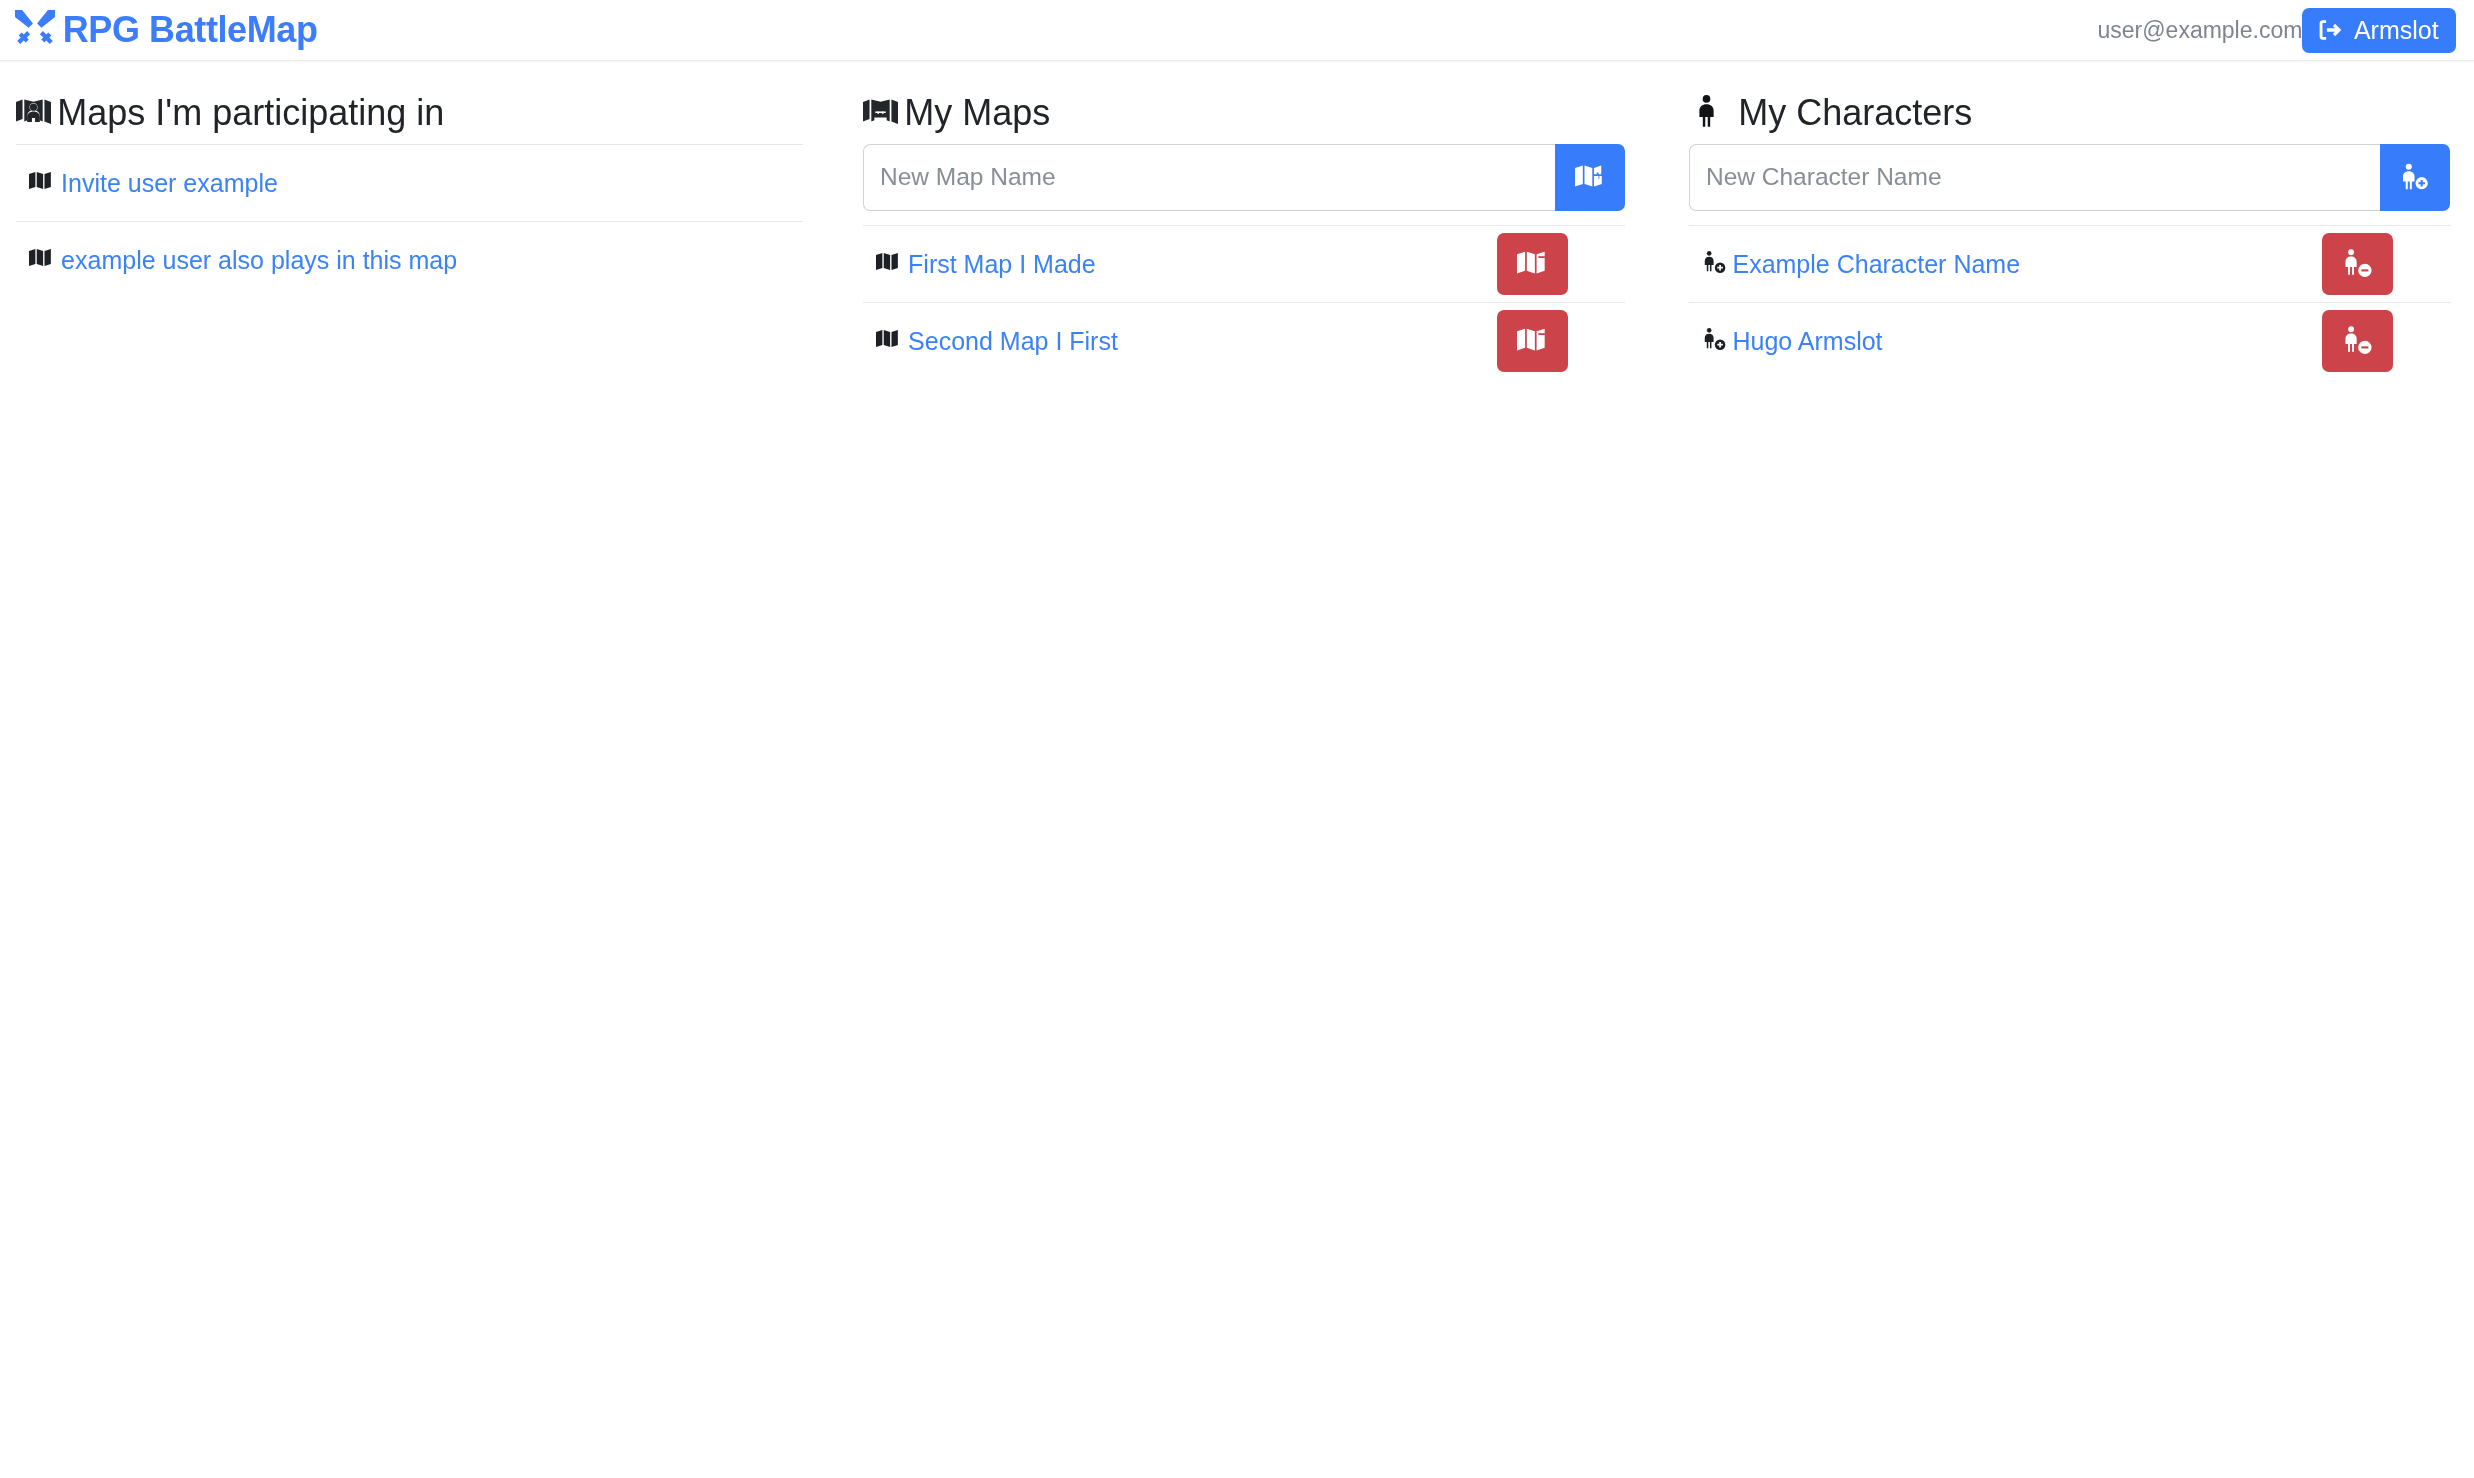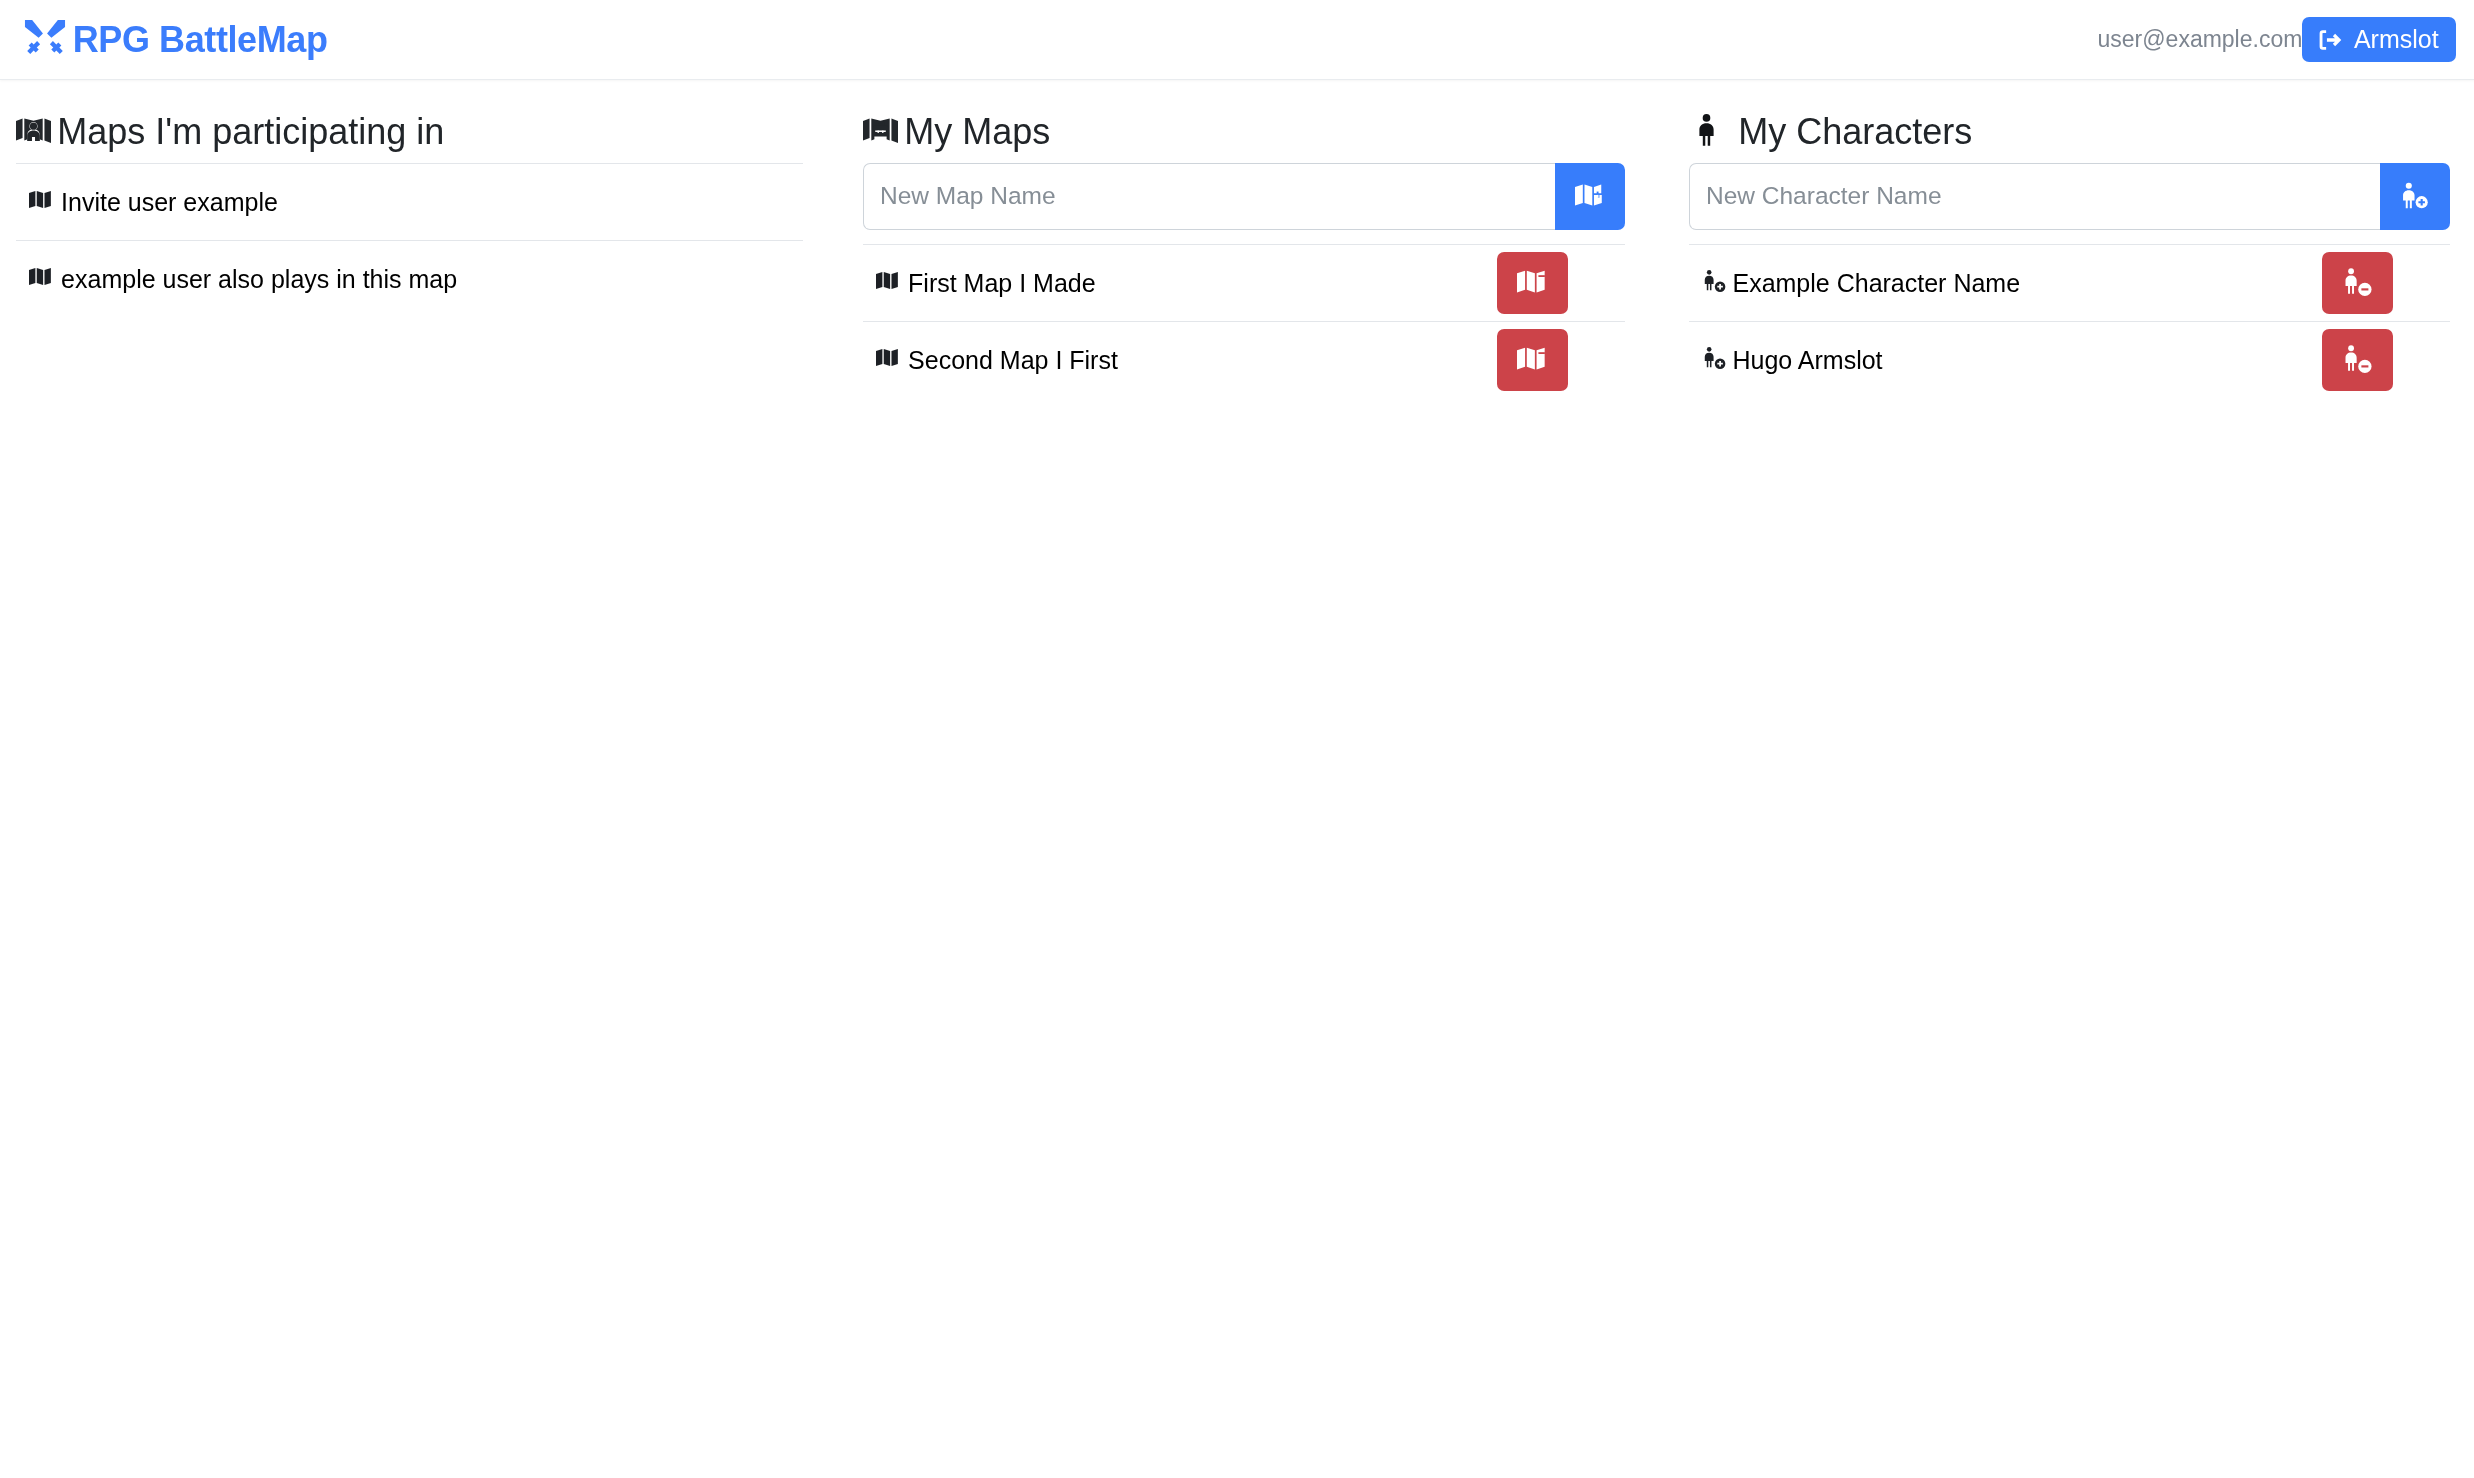--- a/index.html
+++ b/index.html
@@ -9,27 +9,27 @@
     width: 2475px;
     height: 1479px;
     background: #ffffff;
     font-family: "Liberation Sans", sans-serif;
     overflow: hidden;
   }
 
   
   .navbar {
     position: relative;
-    height: 80px;
+    height: 61px;
     background: #ffffff;
     border-bottom: 0.8px solid #e9ecef;
     box-shadow: 0 0.8px 2.4px rgba(0,0,0,0.045);
     display: flex;
     align-items: center;
-    padding: 0 19px 0 22px;
+    padding: 0 19px 0 12px;
   }
   .brand {
     display: flex;
     align-items: center;
     gap: 4.7px;
     text-decoration: none;
   }
   .brand-icon { width: 46px; height: 46px; display: block; flex: none; }
   .brand-text {
     color: #3b7dfc;
@@ -104,21 +104,21 @@
     align-items: center;
     min-height: 77px;
     padding: 0 0 0 12.6px;
     border-top: 1.6px solid #e3e6ea;
     position: relative;
   }
   .list-item:first-child { border-top: 1.6px solid #e3e6ea; }
   .list-item .row-icon { display: block; flex: none; margin-right: 8px; }
   .item-label {
     font-size: 25px;
-    color: #000000;
+    color: #3b82f6;
     line-height: 1.2;
     white-space: nowrap;
   }
   .item-label.tight { margin-left: -1.6px; }
   .spacer { flex: 1 1 auto; }
 
   .icon-btn {
     background: #cc4349;
     border: none;
     border-radius: 7.1px;

